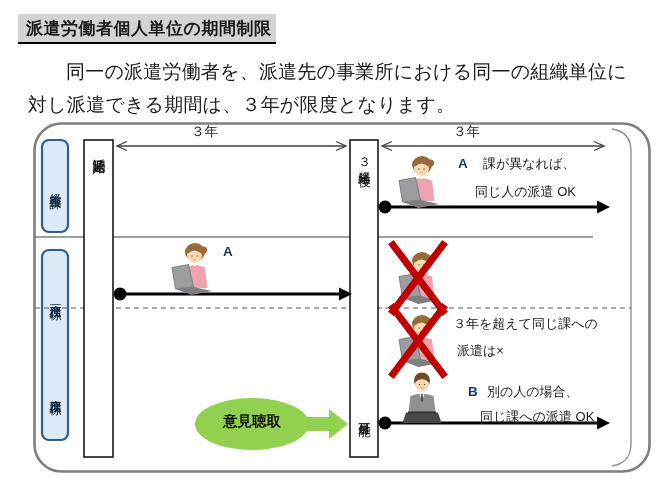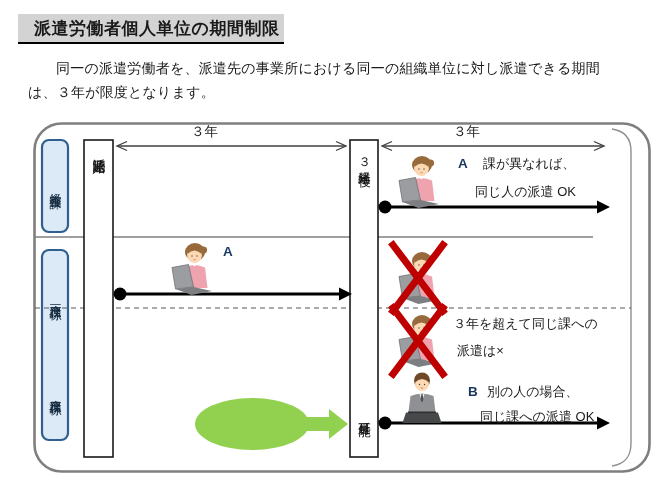--- a/index.html
+++ b/index.html
@@ -1,21 +1,21 @@
 <!DOCTYPE html>
 <html lang="ja"><head>
 <meta charset="utf-8">
 <style>
   html,body{margin:0;padding:0;background:#fff;}
   body{width:658px;height:485px;position:relative;overflow:hidden;
        font-family:"Liberation Sans",sans-serif;color:#1a1a1a;}
   .abs{position:absolute;}
   #title{left:18px;top:14px;font-size:17px;font-weight:bold;letter-spacing:.5px;
-         background:#d3d3d3;padding:3px 5px 2px 16px;border-bottom:2px solid #000;}
-  #intro{left:28px;top:56px;width:600px;font-size:14px;line-height:1.72;
+         background:#d3d3d3;padding:3px 5px 2px 8px;border-bottom:2px solid #000;}
+  #intro{left:28px;top:56px;width:600px;font-size:19px;line-height:1.72;
          text-indent:2em;letter-spacing:.2px;}
   #diagram{left:33px;top:122px;width:618px;height:351px;}
   #shapes{position:absolute;left:0;top:0;}
   .lbl{position:absolute;white-space:nowrap;font-size:13px;line-height:1.25;}
   .vlbl{position:absolute;writing-mode:vertical-rl;text-orientation:upright;
         display:flex;justify-content:center;align-items:center;
         font-size:12px;letter-spacing:1px;}
   .vlbl.topalign{justify-content:flex-start;padding-top:8px;box-sizing:border-box;}
   .dept{color:#12283d;font-size:12px;}
   .mile{font-size:12.5px;color:#111;}
@@ -143,13 +143,14 @@
   <div class="lbl" style="left:442px;top:62px;">同じ人の派遣 OK</div>
   <div class="lbl" style="left:450px;top:34px;">課が異なれば、</div>
 
   <div class="lbl" style="left:420px;top:194px;">３年を超えて同じ課への</div>
   <div class="lbl" style="left:424px;top:221px;">派遣は×</div>
 
   <div class="lbl scen" style="left:435px;top:262px;">B</div>
   <div class="lbl" style="left:447px;top:287px;">同じ課への派遣 OK</div>
   <div class="lbl" style="left:454px;top:262px;">別の人の場合、</div>
 
+  <div class="lbl opinion">意見聴取</div>
 </div>
 
 </body></html>

